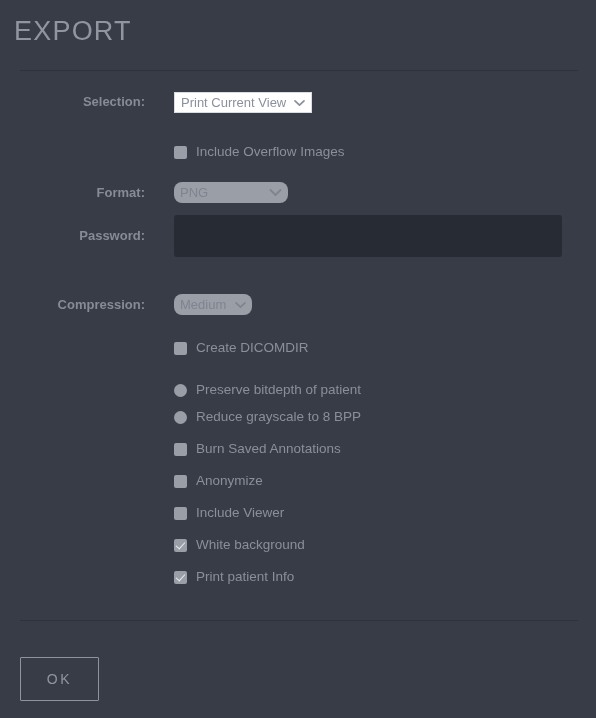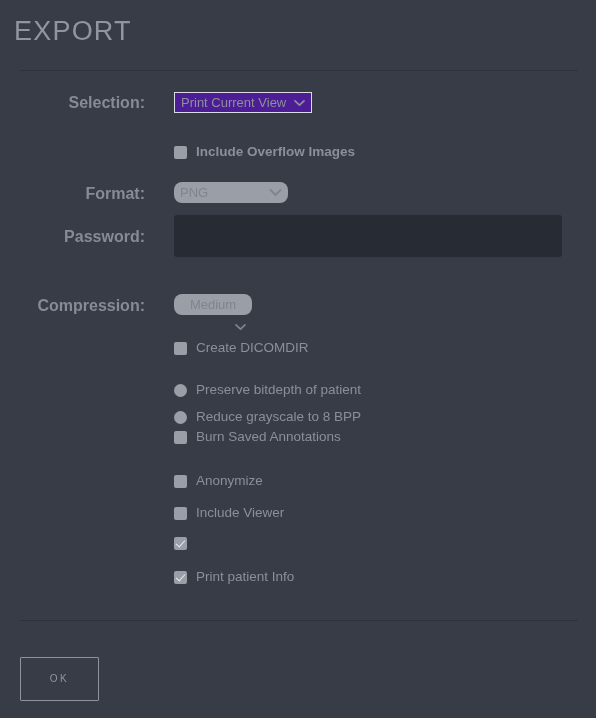--- a/index.html
+++ b/index.html
@@ -50,35 +50,35 @@
     position: absolute;
     left: 0;
     width: 596px;
     height: 0;
   }
   .field-label {
     position: absolute;
     left: 0;
     width: 145px;
     text-align: right;
-    font-size: 16px;
+    font-size: 13px;
     font-weight: bold;
     color: #868b96;
     white-space: nowrap;
   }
 
   
   .select-enabled {
     position: absolute;
     left: 174px;
     box-sizing: border-box;
     height: 21px;
     padding: 0 6px;
     border: 1px solid #d9dce1;
-    background: #4c1d95;
+    background: #ffffff;
     color: #8b90 9b;
     color: #8b909b;
     font-size: 13px;
     line-height: 19px;
     white-space: nowrap;
     display: flex;
     align-items: center;
   }
   .select-enabled .chev {
     margin-left: auto;
@@ -171,21 +171,21 @@
   
   .btn {
     position: absolute;
     top: 657px;
     box-sizing: border-box;
     height: 44px;
     border: 1px solid #8e939d;
     background: transparent;
     color: #9095a0;
     font-family: "Liberation Sans", sans-serif;
-    font-size: 10px;
+    font-size: 14px;
     letter-spacing: 2.6px;
     text-align: center;
     line-height: 42px;
     cursor: pointer;
     padding: 0;
     border-radius: 1px;
   }
   .btn-ok { left: 20px; width: 79px; }
   .btn-cancel { left: 111px; width: 128px; }
 </style>
@@ -203,21 +203,21 @@
     <div class="select-enabled" style="top:-10px; width:138px;">
       <span>Print Current View</span>
       <span class="chev">
         <svg class="chev-svg" width="11" height="8" viewBox="0 0 11 8">
             <path d="M1 1.8 L5.5 6.2 L10 1.8" fill="none" stroke="#8b909b" stroke-width="1.7" stroke-linecap="round" stroke-linejoin="round"></path>
           </svg>
       </span>
     </div>
   </div>
 
-  <div class="option" style="top:144px;font-weight:bold;">
+  <div class="option" style="top:144px;">
     <span class="box"></span>
     <span class="opt-label">Include Overflow Images</span>
   </div>
 
   <div class="row" style="top:193px;">
     <div class="field-label" style="top:-8px;">Format:</div>
     <div class="select-disabled" style="top:-11px; width:114px;">
       <span>PNG</span>
       <span class="chev">
         <svg class="chev-svg" width="13" height="9" viewBox="0 0 13 9">
@@ -227,21 +227,21 @@
     </div>
   </div>
 
   <div class="row" style="top:236px;">
     <div class="field-label" style="top:-8px;">Password:</div>
     <input class="password-input" style="top: -21px;" type="password" placeholder="">
   </div>
 
   <div class="row" style="top:305px;">
     <div class="field-label" style="top:-8px;">Compression:</div>
-    <div class="select-disabled" style="top:-11px; width:78px;flex-direction:column;">
+    <div class="select-disabled" style="top:-11px; width:78px;">
       <span>Medium</span>
       <span class="chev">
         <svg class="chev-svg" width="11" height="8" viewBox="0 0 11 8">
             <path d="M1 1.8 L5.5 6.2 L10 1.8" fill="none" stroke="#7f848f" stroke-width="1.7" stroke-linecap="round" stroke-linejoin="round"></path>
           </svg>
       </span>
     </div>
   </div>
 
   <div class="option" style="top:340px;">
@@ -252,37 +252,38 @@
   <div class="option" style="top:382px;">
     <span class="radio"></span>
     <span class="opt-label">Preserve bitdepth of patient</span>
   </div>
 
   <div class="option" style="top:409px;">
     <span class="radio"></span>
     <span class="opt-label">Reduce grayscale to 8 BPP</span>
   </div>
 
-  <div class="option" style="top:429px;">
+  <div class="option" style="top:441px;">
     <span class="box"></span>
     <span class="opt-label">Burn Saved Annotations</span>
   </div>
 
   <div class="option" style="top:473px;">
     <span class="box"></span>
     <span class="opt-label">Anonymize</span>
   </div>
 
   <div class="option" style="top:505px;">
     <span class="box"></span>
     <span class="opt-label">Include Viewer</span>
   </div>
 
   <div class="option" style="top:537px;">
     <span class="box checked"></span>
+    <span class="opt-label">White background</span>
   </div>
 
   <div class="option" style="top:569px;">
     <span class="box checked"></span>
     <span class="opt-label">Print patient Info</span>
   </div>
 
   <div class="divider bottom"></div>
 
   <button class="btn btn-ok">OK</button>

